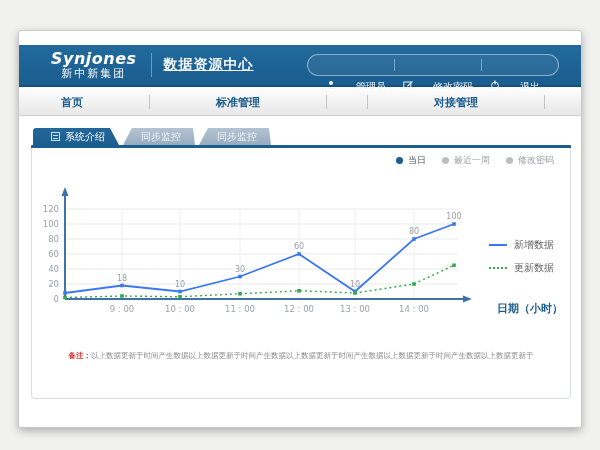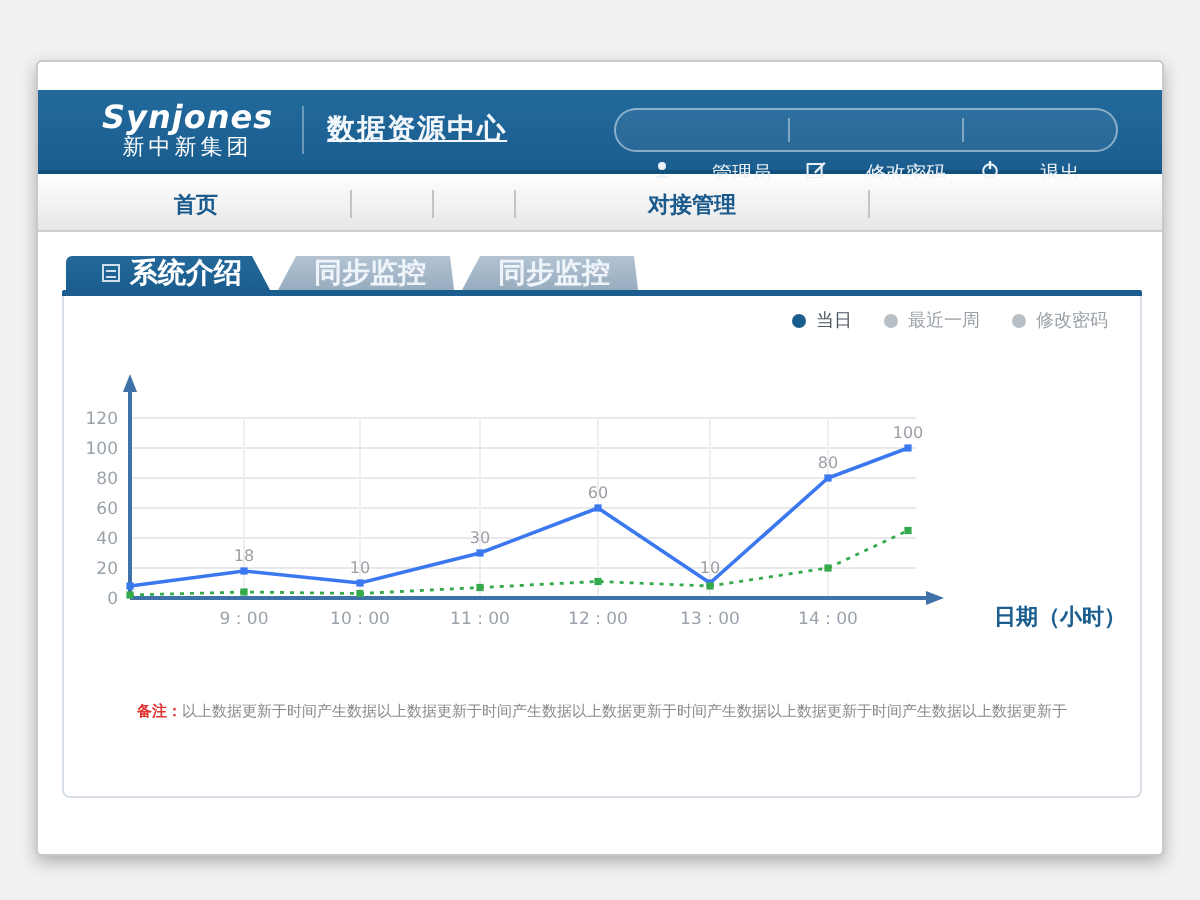--- a/index.html
+++ b/index.html
@@ -25,30 +25,30 @@
     border:1px solid rgba(255,255,255,.45); border-radius:11px; padding:0 10px;
     background:rgba(255,255,255,.06); }
   .u-act { display:flex; align-items:flex-start; gap:20px; color:#eaf2f8; font-size:10px;
     padding:0 8px; cursor:pointer; white-space:nowrap;margin-top:44px; }
   .u-div { width:1px; height:12px; background:rgba(255,255,255,.4); }
   .u-act svg { display:block; }
 
   
   .nav { position:absolute; left:0; top:58px; width:100%; height:27px;
     background:linear-gradient(#fdfdfd,#e7e7e7); border-bottom:1px solid #cfcfcf;
-    display:flex; align-items:center; padding-left:42px;gap:40px; }
+    display:flex; align-items:center; padding-left:16px;gap:40px; }
   .nav-item { color:#1a5a8c; font-size:11px; font-weight:bold; padding:0 26px;
     cursor:pointer; white-space:nowrap; }
   .nav-div { width:1px; height:14px; background:#c4c4c4; }
 
   
   .tabbar { position:absolute; left:14px; top:97px; height:17px; display:flex; }
   .tab { height:17px; min-width:72px; padding:0 14px 0 18px; margin-right:4px;
     display:flex; align-items:center; justify-content:center; gap:5px;
-    font-size:14px; font-weight:bold; color:#eef4f9; cursor:pointer;
+    font-size:10px; font-weight:normal; color:#eef4f9; cursor:pointer;
     clip-path:polygon(9px 0, calc(100% - 2px) 0, 100% 100%, 0 100%);
     background:linear-gradient(#b3c3d2,#97acbf); }
   .tab.active { background:linear-gradient(#24689a,#1b5d8f); color:#fff;
     clip-path:polygon(0 0, calc(100% - 9px) 0, 100% 100%, 0 100%);
     border-top-left-radius:3px; }
   .tab-ico { width:9px; height:9px; border:1px solid #cfe0ec; position:relative; flex:0 0 9px; }
   .tab-ico::before { content:""; position:absolute; left:1px; right:1px; top:2px; height:1px; background:#cfe0ec; }
   .tab-ico::after  { content:""; position:absolute; left:1px; right:1px; top:5px; height:1px; background:#cfe0ec; }
   .tab-baseline { position:absolute; left:12px; top:114px; width:540px; height:4px;
     background:#1b5d8f; border-radius:1px 1px 0 0; }
@@ -120,20 +120,21 @@
               </svg>
             </span>
             <span>退出</span>
           </span>
         </div>
     </div>
 
     <div class="nav">
         <div class="nav-item">首页</div>
         <span class="nav-div"></span>
+        <div class="nav-item">标准管理</div>
         <span class="nav-div"></span>
         <span class="nav-div"></span>
         <div class="nav-item">对接管理</div>
         <span class="nav-div"></span>
       </div>
 
     <div class="tabbar">
         <div class="tab active">
           <span class="tab-ico"></span>
           <span>系统介绍</span>
@@ -212,17 +213,27 @@
             <rect x="31.2" y="114.7" width="3.6" height="3.6" fill="#35aa4d"></rect>
             <rect x="88.2" y="113.2" width="3.6" height="3.6" fill="#35aa4d"></rect>
             <rect x="146.2" y="113.95" width="3.6" height="3.6" fill="#35aa4d"></rect>
             <rect x="206.2" y="110.95" width="3.6" height="3.6" fill="#35aa4d"></rect>
             <rect x="265.2" y="107.95" width="3.6" height="3.6" fill="#35aa4d"></rect>
             <rect x="321.2" y="110.2" width="3.6" height="3.6" fill="#35aa4d"></rect>
             <rect x="380.2" y="101.2" width="3.6" height="3.6" fill="#35aa4d"></rect>
             <rect x="420.2" y="82.45" width="3.6" height="3.6" fill="#35aa4d"></rect>
             <text x="465" y="131" font-size="11" font-weight="bold" fill="#1b5d8f">日期（小时）</text>
           </svg></div>
+      <div class="slegend">
+          <div class="sl-row">
+            <span class="sl-swatch" style="border-top-style: solid; border-top-color: rgb(59, 120, 240);"></span>
+            <span>新增数据</span>
+          </div>
+          <div class="sl-row">
+            <span class="sl-swatch" style="border-top-style: dotted; border-top-color: rgb(53, 170, 77);"></span>
+            <span>更新数据</span>
+          </div>
+        </div>
       <div class="note"><b>备注：</b><span>以上数据更新于时间产生数据以上数据更新于时间产生数据以上数据更新于时间产生数据以上数据更新于时间产生数据以上数据更新于</span></div>
     </div>
 
   </div>
 </div>
 
 </body></html>

